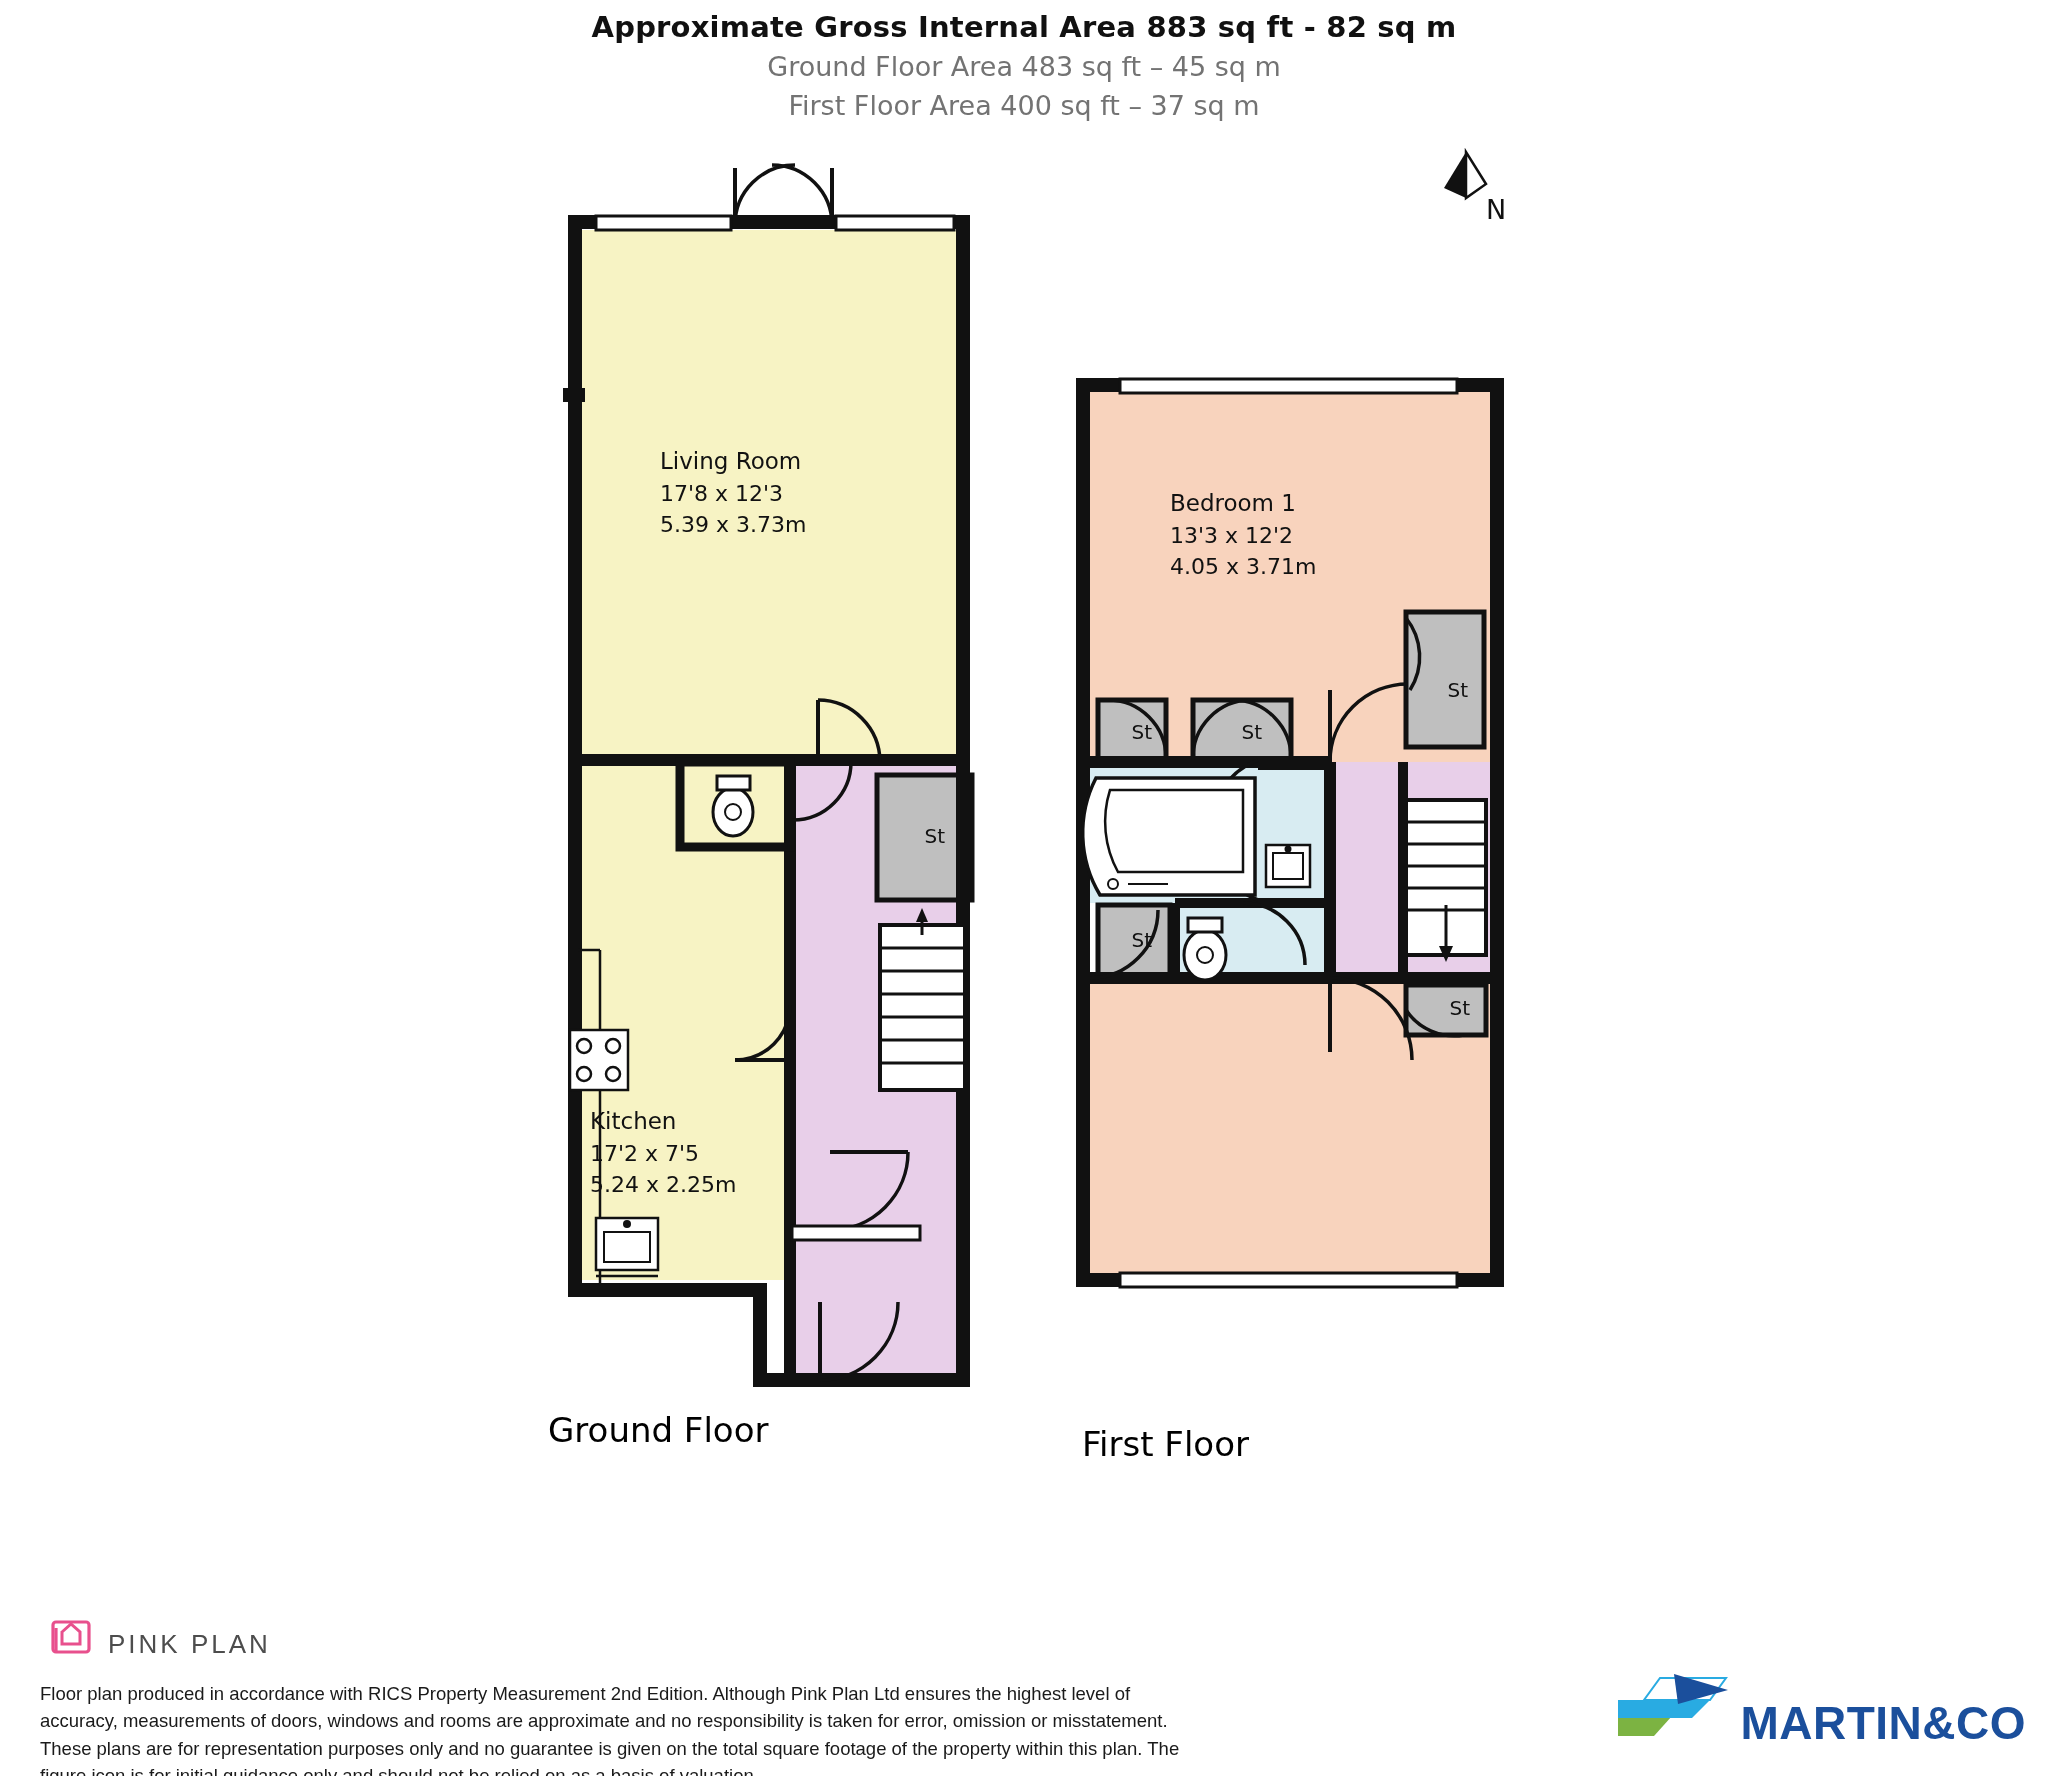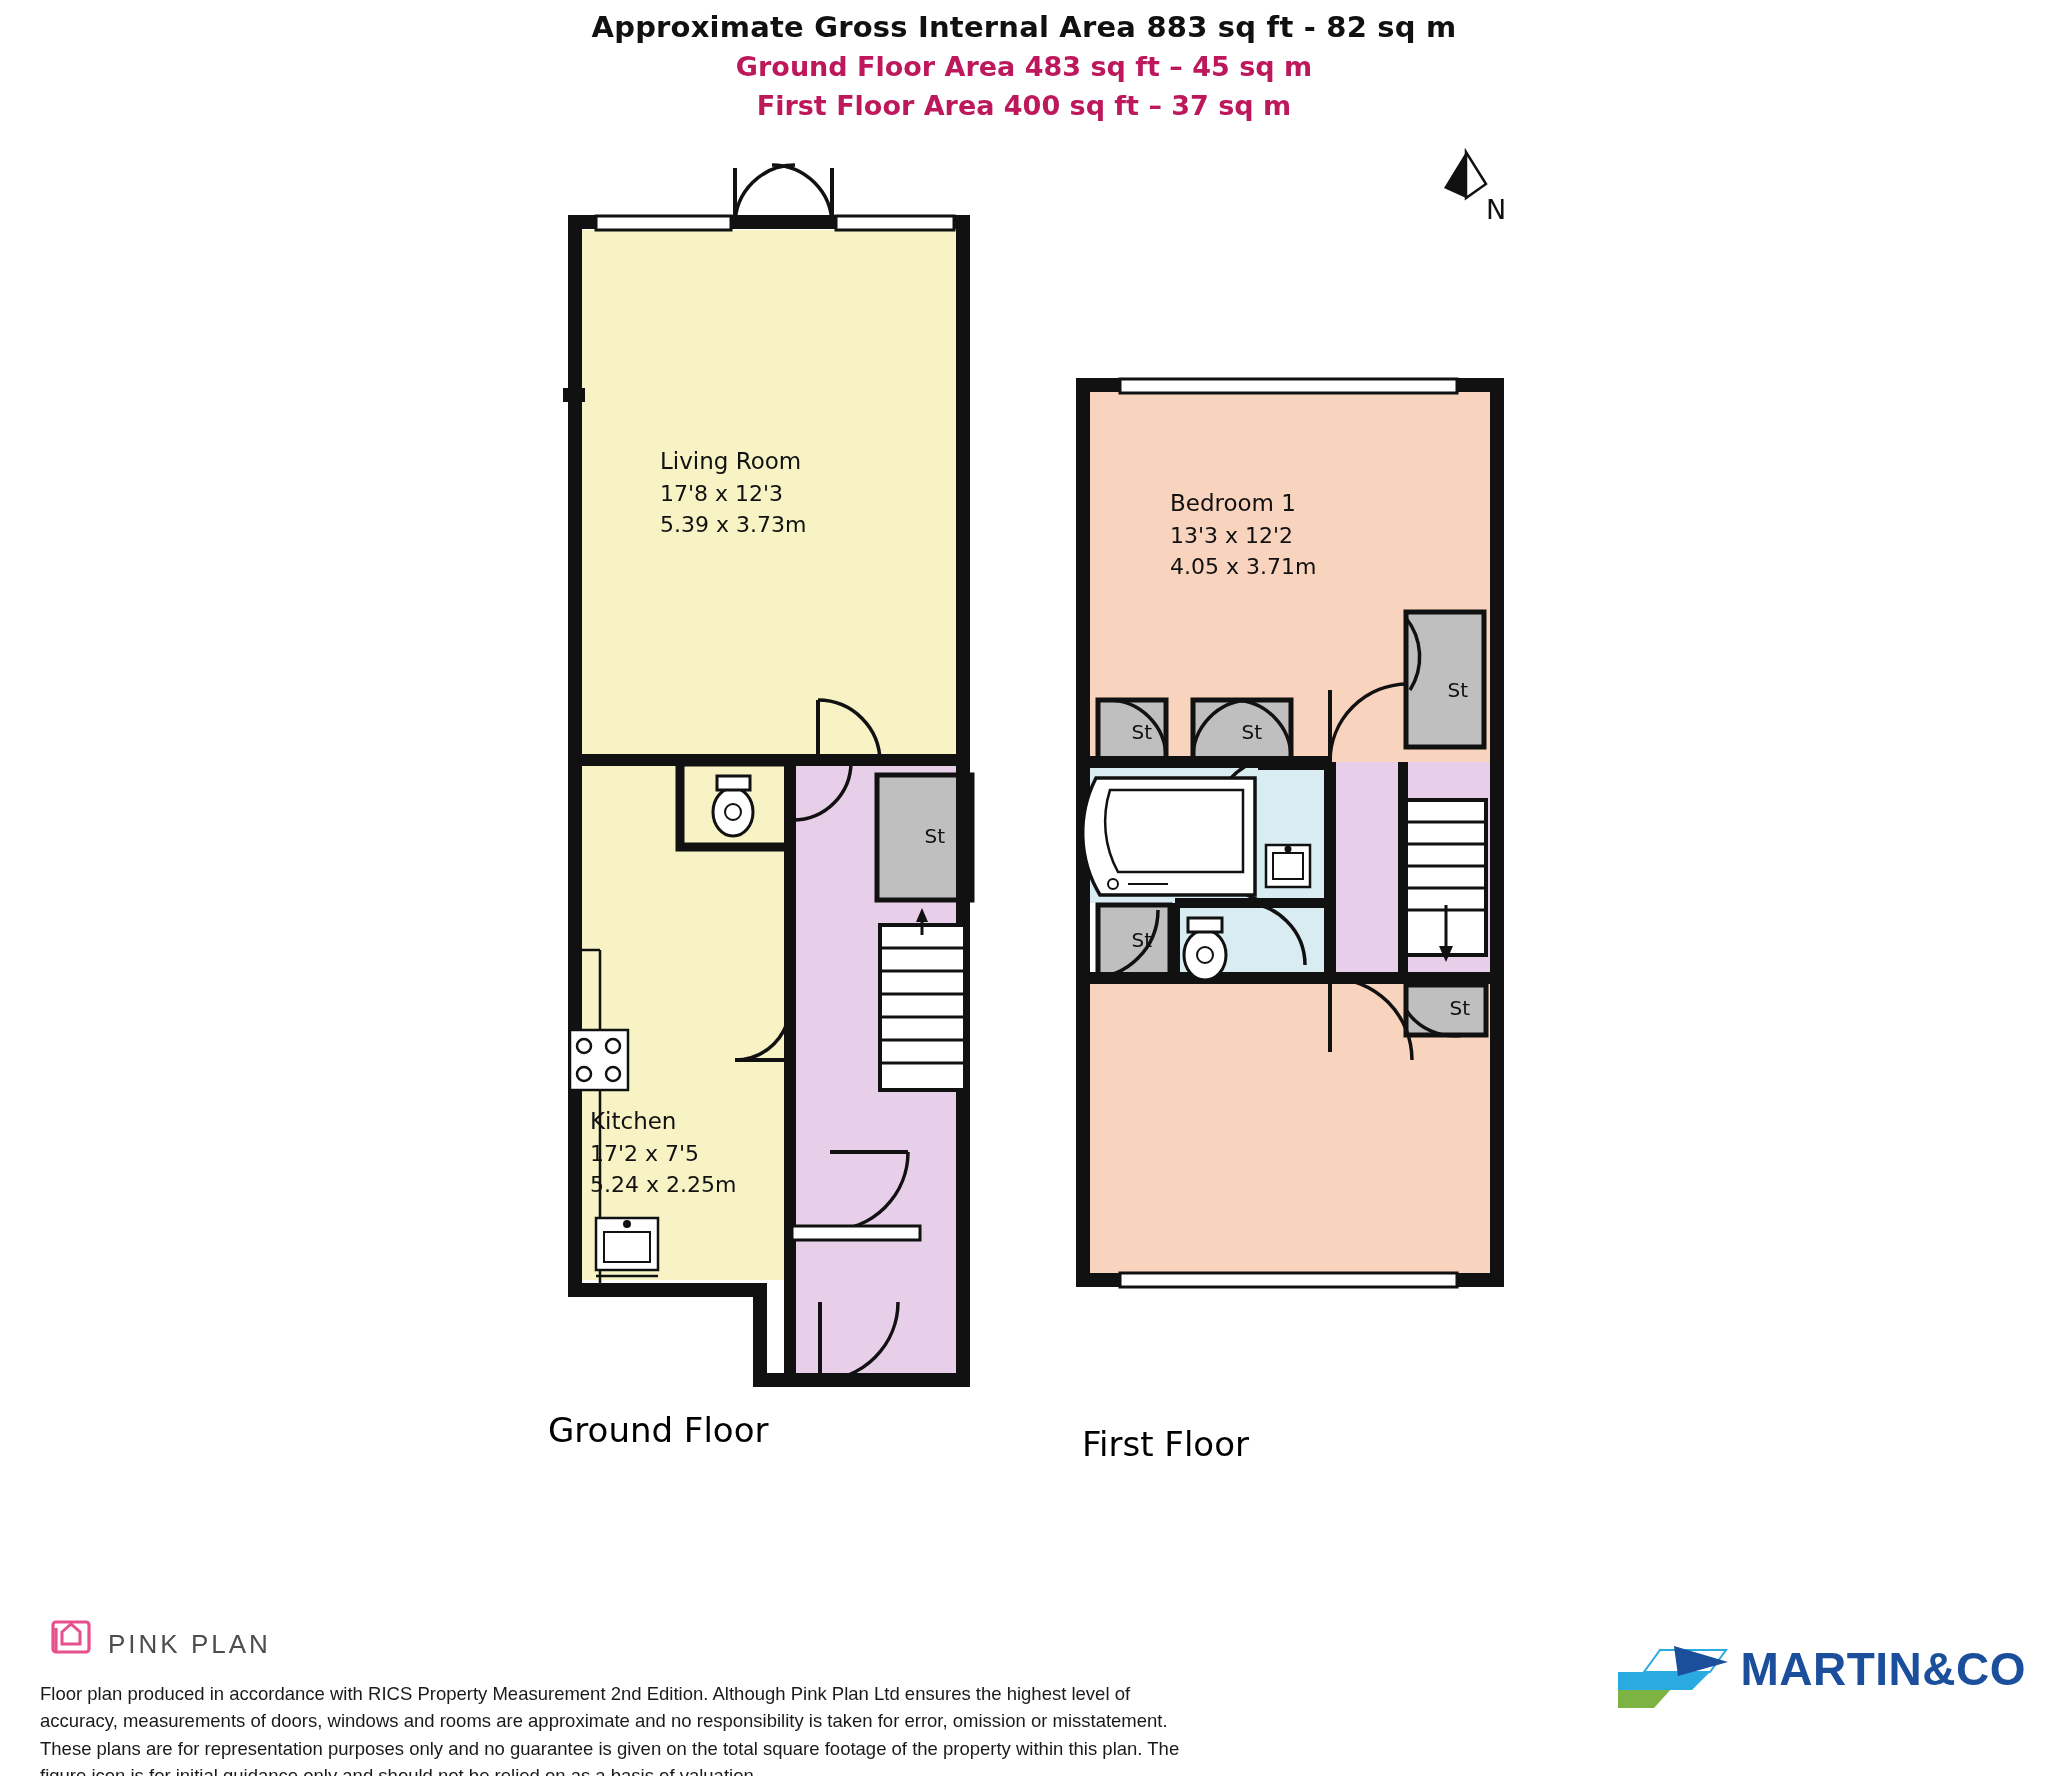--- a/index.html
+++ b/index.html
@@ -28,22 +28,22 @@
   .header .line1 {
     font-size: 29px;
     font-weight: bold;
     letter-spacing: 0.2px;
     color: #111;
     line-height: 1.35;
   }
   .header .line2,
   .header .line3 {
     font-size: 27px;
-    font-weight: bold;
-    color: #be185d;
+    font-weight: normal;
+    color: #737373;
     line-height: 1.45;
   }
 
   
   .compass {
     position: absolute;
     left: 1424px;
     top: 148px;
     width: 90px;
     height: 90px;
@@ -121,23 +121,23 @@
     top: 110px;
     width: 1160px;
     font-size: 18.5px;
     line-height: 1.48;
     color: #1a1a1a;
     font-family: "Liberation Sans", sans-serif;
   }
   .martinco {
     position: absolute;
     right: 22px;
-    top: 72px;
+    top: 100px;
     display: flex;
-    align-items: flex-start;
+    align-items: flex-end;
     gap: 8px;
   }
   .martinco .mc-text {
     font-size: 46px;
     font-weight: bold;
     color: #1b4f9c;
     letter-spacing: 0.5px;
     font-family: "Liberation Sans", sans-serif;
   }
 </style>

